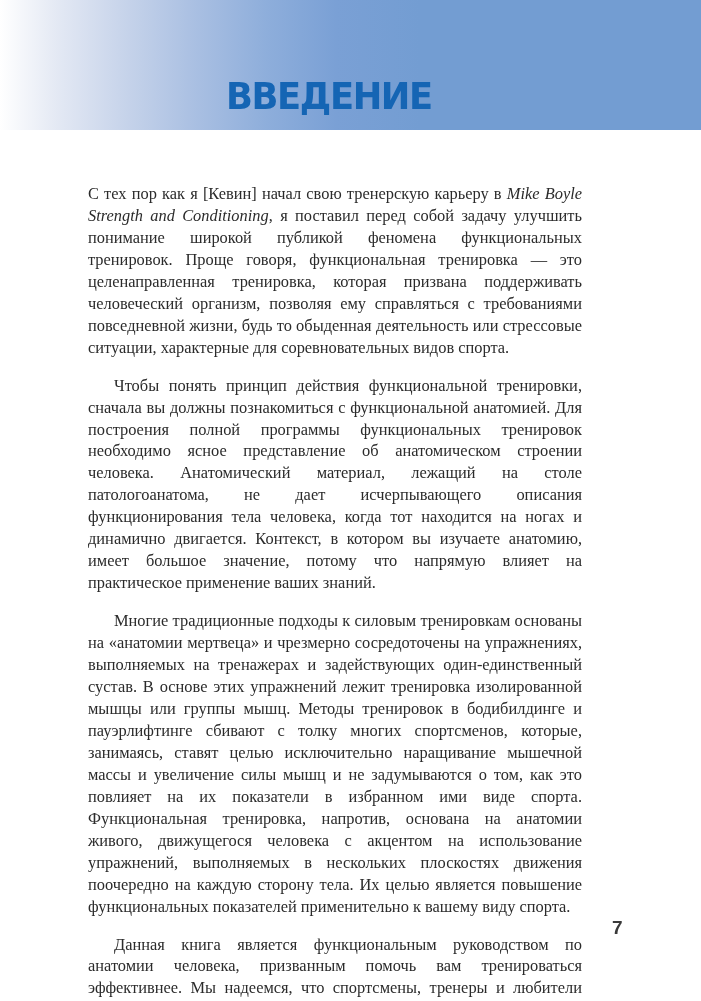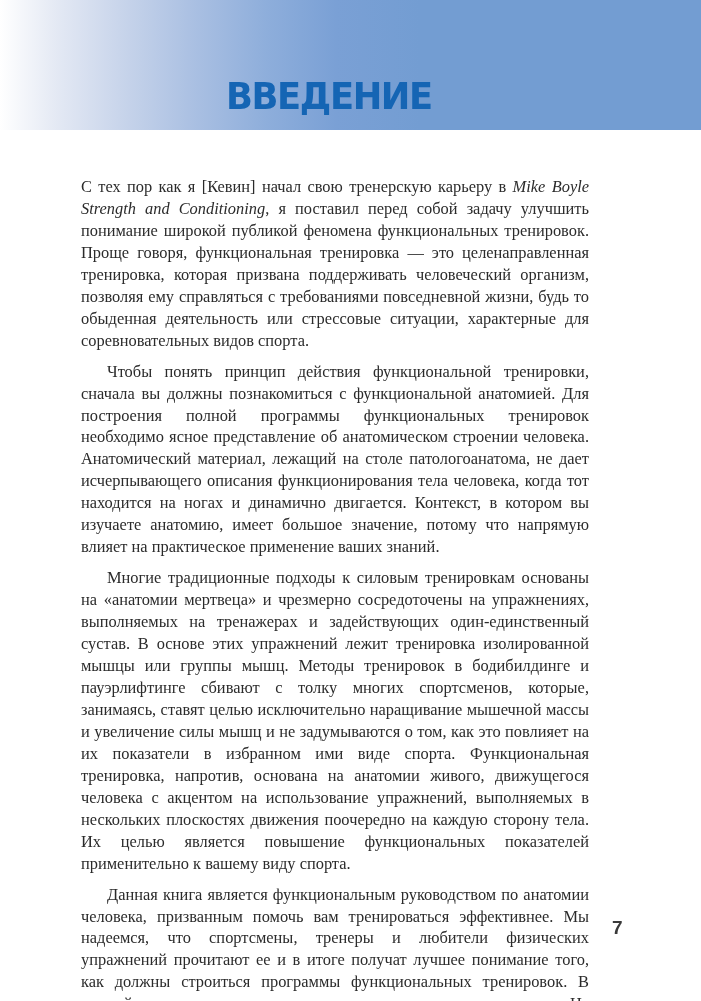--- a/index.html
+++ b/index.html
@@ -41,21 +41,21 @@
       top: 167px;
       width: 526px;
       font-family: "Liberation Serif", "DejaVu Serif", serif;
       font-size: 16.4px;
       line-height: 21.95px;
       color: #2b2b2b;
       text-align: justify;
       hyphens: manual;
     }
     .body-text p {
-      margin: 9px;
+      margin: 16px;
       text-indent: 26px;
     }
     .body-text p.first {
       text-indent: 0;
     }
     .body-text em {
       font-style: italic;
     }
     .page-number {
       position: absolute;

